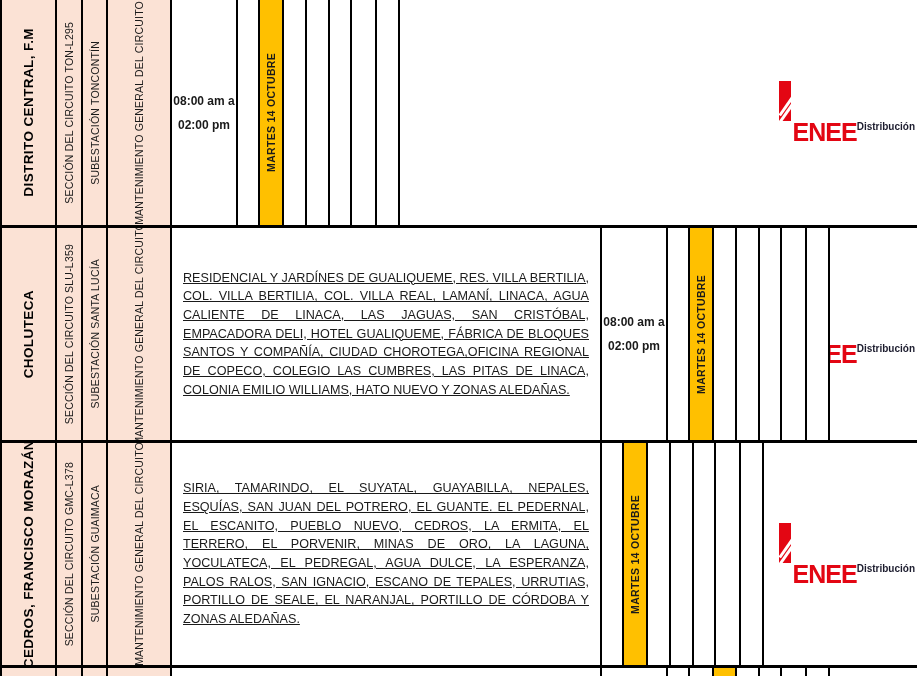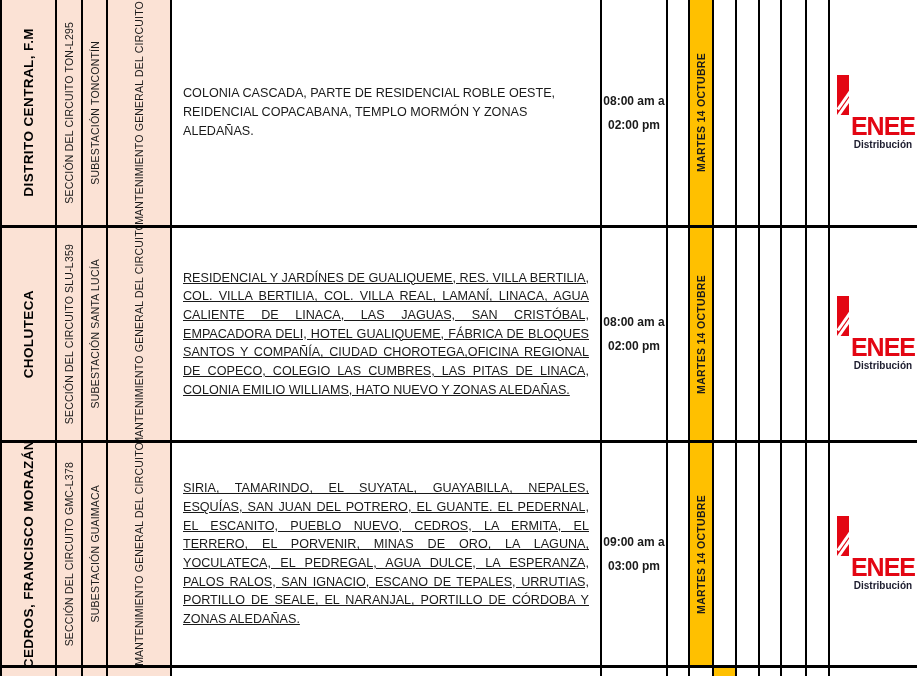--- a/index.html
+++ b/index.html
@@ -24,44 +24,41 @@
   .desc-text{margin:0;font-size:12.6px;line-height:18.7px;color:#1a1a1a;width:100%;}
   .justify .desc-text{text-align:justify;text-decoration:underline;}
   .time-box{text-align:center;}
   .time-line{font-weight:bold;font-size:12px;line-height:24px;color:#1a1a1a;}
   .day-label{font-weight:bold;font-size:10.5px;color:#1a1a1a;letter-spacing:.3px;}
   .logo{display:flex;align-items:flex-start;gap:2px;}
   .logo-bar{position:relative;width:12px;height:40px;background:#E30613;overflow:hidden;flex:0 0 auto;}
   .logo-bar::before,.logo-bar::after{content:"";position:absolute;left:-4px;width:22px;height:3px;background:#fff;transform:rotate(-55deg);}
   .logo-bar::before{top:24px;}
   .logo-bar::after{top:31px;}
-  .logo-txt{display:flex;flex-direction:column;align-items:center;margin-top:39px;}
+  .logo-txt{display:flex;align-items:flex-start;margin-top:39px;}
   .logo-name{font-weight:bold;font-size:25px;line-height:24px;letter-spacing:-1px;color:#E30613;transform:scaleY(1.05);}
   .logo-sub{font-weight:bold;font-size:10px;line-height:13px;color:#1C1C2E;}
 </style>
 </head>
 <body>
 
 <div class="table">
 
   <div class="row" style="height:228px">
     <div class="cell c-region">
       <span class="vtext region-label">DISTRITO CENTRAL, F.M</span>
     </div>
     <div class="cell c-circuit">
       <span class="vtext head-label">SECCIÓN DEL CIRCUITO TON-L295</span>
     </div>
     <div class="cell c-sub">
       <span class="vtext head-label">SUBESTACIÓN TONCONTÍN</span>
     </div>
     <div class="cell c-work">
       <span class="vtext head-label">MANTENIMIENTO GENERAL DEL CIRCUITO</span>
-    </div>
-    <div class="cell c-desc">
-      <p class="desc-text">COLONIA CASCADA, PARTE DE RESIDENCIAL ROBLE OESTE, REIDENCIAL COPACABANA, TEMPLO MORMÓN Y ZONAS ALEDAÑAS.</p>
     </div>
     <div class="cell c-time">
       <div class="time-box">
         <div class="time-line">08:00 am a</div>
         <div class="time-line">02:00 pm</div>
       </div>
     </div>
     <div class="cell c-day c-d1"></div>
     <div class="cell c-day c-d2 hl">
       <span class="vtext day-label">MARTES 14 OCTUBRE</span>
@@ -133,26 +130,20 @@
     </div>
     <div class="cell c-sub">
       <span class="vtext head-label">SUBESTACIÓN GUAIMACA</span>
     </div>
     <div class="cell c-work">
       <span class="vtext head-label">MANTENIMIENTO GENERAL DEL CIRCUITO</span>
     </div>
     <div class="cell c-desc">
       <p class="desc-text">SIRIA, TAMARINDO, EL SUYATAL, GUAYABILLA, NEPALES, ESQUÍAS, SAN JUAN DEL POTRERO, EL GUANTE. EL PEDERNAL, EL ESCANITO, PUEBLO NUEVO, CEDROS, LA ERMITA, EL TERRERO, EL PORVENIR, MINAS DE ORO, LA LAGUNA, YOCULATECA, EL PEDREGAL, AGUA DULCE, LA ESPERANZA, PALOS RALOS, SAN IGNACIO, ESCANO DE TEPALES, URRUTIAS, PORTILLO DE SEALE, EL NARANJAL, PORTILLO DE CÓRDOBA Y ZONAS ALEDAÑAS.</p>
     </div>
-    <div class="cell c-time">
-      <div class="time-box">
-        <div class="time-line">09:00 am a</div>
-        <div class="time-line">03:00 pm</div>
-      </div>
-    </div>
     <div class="cell c-day c-d1"></div>
     <div class="cell c-day c-d2 hl">
       <span class="vtext day-label">MARTES 14 OCTUBRE</span>
     </div>
     <div class="cell c-day c-d3"></div>
     <div class="cell c-day c-d4"></div>
     <div class="cell c-day c-d5"></div>
     <div class="cell c-day c-d6"></div>
     <div class="cell c-day c-d7"></div>
     <div class="cell c-logo">

